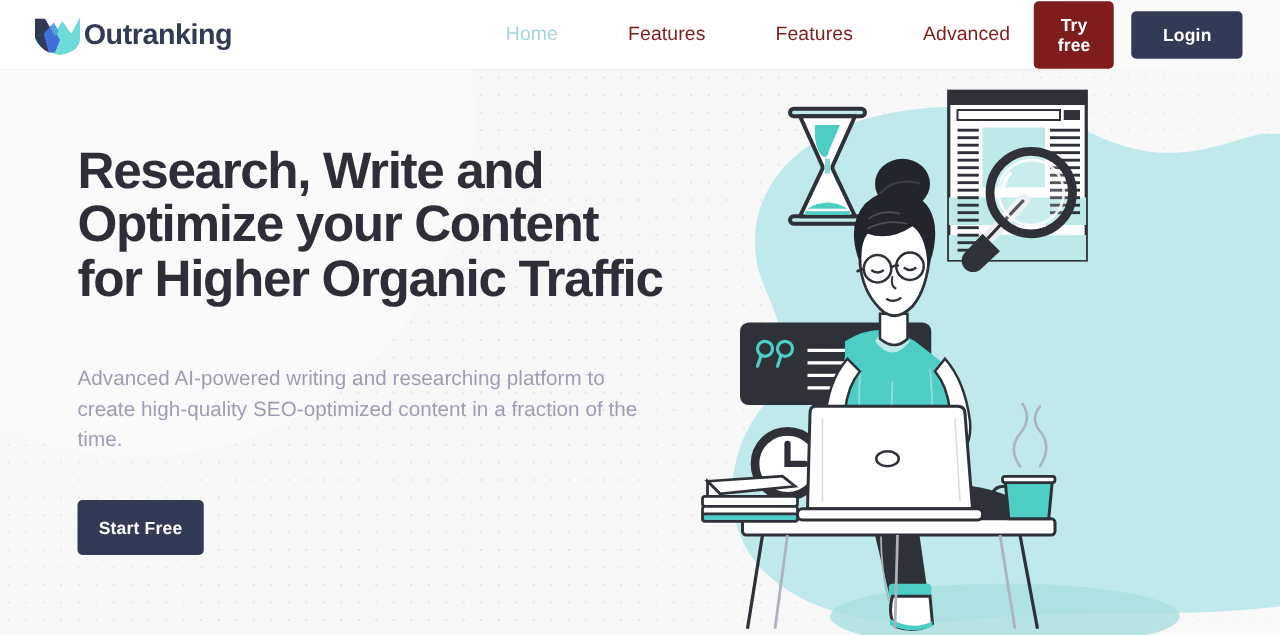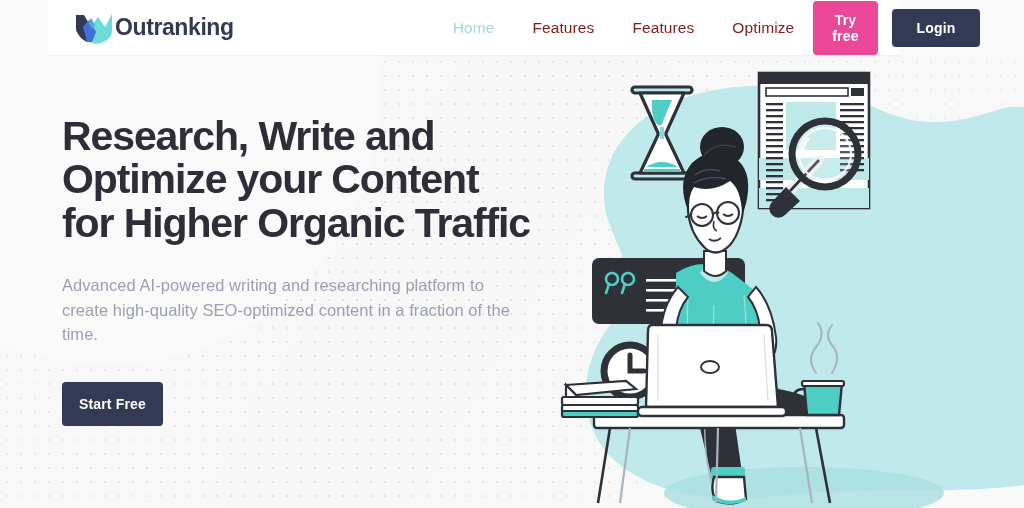--- a/index.html
+++ b/index.html
@@ -10,44 +10,43 @@
     -webkit-font-smoothing:antialiased;
   }
 
   
   .header {
     position:relative; z-index:30;
     height:55px; width:852px;
     background:#ffffff;
     display:flex; align-items:center;
     box-shadow:0 1px 2px rgba(0,0,0,0.045);
-    margin-left:48px;
   }
   .logo { display:flex; align-items:center; margin-left:26px; cursor:pointer; }
   .logo-mark { width:40px; height:34px; display:block; }
   .logo-text {
     font-size:23px; font-weight:bold; letter-spacing:-0.4px;
     color:#333a56; margin-left:1px; white-space:nowrap;
   }
 
-  .nav { display:flex; align-items:center; gap:0; margin-left:200px; }
+  .nav { display:flex; align-items:center; gap:18px; margin-left:200px; }
   .nav-item {
     font-size:15.5px; color:#7f1d1d; padding:0 19px;
     cursor:pointer; white-space:nowrap; letter-spacing:0.1px;
   }
   .nav-item.active { color:#a6d5da; }
 
   .header-actions { display:flex; align-items:center; gap:14px; margin-left:auto; margin-right:25px; }
   .btn {
     border:none; cursor:pointer; border-radius:4px;
     font-family:"Liberation Sans", sans-serif;
     font-size:14px; font-weight:bold; color:#ffffff;
     letter-spacing:0.15px;
   }
-  .btn-try  { background:#ec4899; padding:11px 19px; }
+  .btn-try  { background:#7f1d1d; padding:11px 19px; }
   .btn-login{ background:#333a56; padding:11px 25px; }
 
   
   .hero {
     position:relative; width:1024px; height:453px;
     background:#f7f7f8; overflow:hidden;
   }
   .dots {
     position:absolute; left:0; top:0; width:1024px; height:453px;
     background-image:radial-gradient(#d5d6da 1px, transparent 1.1px);
@@ -62,21 +61,21 @@
     position:absolute; inset:0;
     background:linear-gradient(120deg, rgba(250,250,251,.55) 0%, rgba(250,250,251,.15) 45%, rgba(250,250,251,.75) 100%);
   }
 
   .hero-copy { position:absolute; left:62px; top:60px; width:470px; z-index:5; }
   .headline {
     font-size:41px; line-height:1.06; font-weight:bold;
     color:#2e2e38; letter-spacing:-1.1px;
   }
   .subtitle {
-    margin-top:28px;
+    margin-top:46px;
     font-size:16.5px; line-height:1.48;
     color:#9a9fb4; letter-spacing:0.05px;
     width:455px;
   }
   .btn-start {
     margin-top:35px; background:#333a56;
     padding:14px 17px; border-radius:4px; font-size:14px;
   }
 
   
@@ -97,21 +96,21 @@
         <path d="M14 11 L17 7 L21 14 L18 18 Z" fill="#5aa2d6"></path>
       </svg>
     </span>
     <span class="logo-text">Outranking</span>
   </div>
 
   <nav class="nav">
     <span class="nav-item active">Home</span>
     <span class="nav-item">Features</span>
     <span class="nav-item">Features</span>
-    <span class="nav-item">Optimize</span>
+    <span class="nav-item">Advanced</span>
   </nav>
 
   <div class="header-actions">
     <button class="btn btn-try">Try free</button>
     <button class="btn btn-login">Login</button>
   </div>
 </div>
 
 <div class="hero">
 

